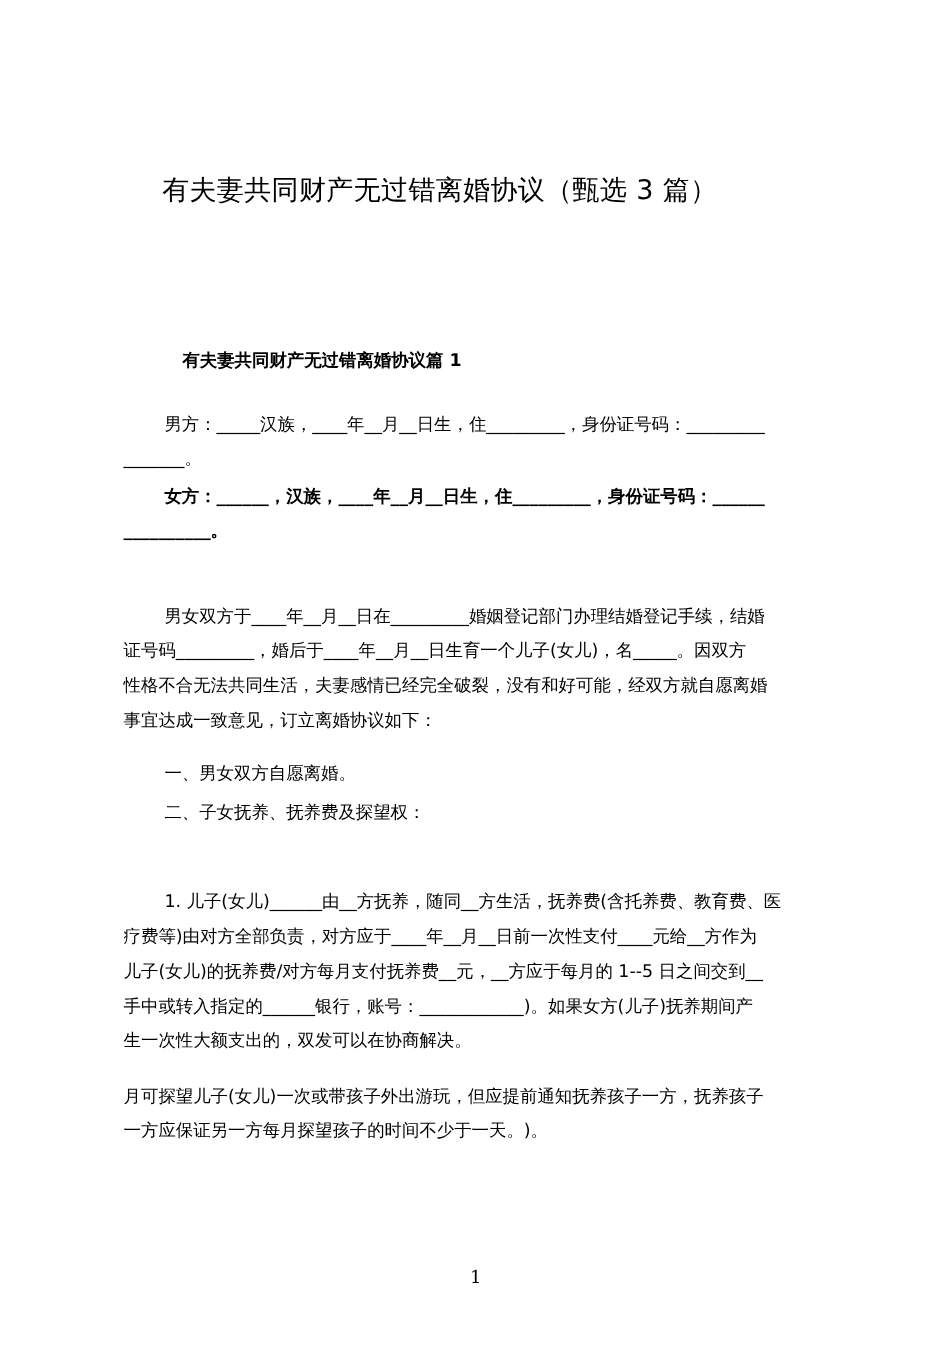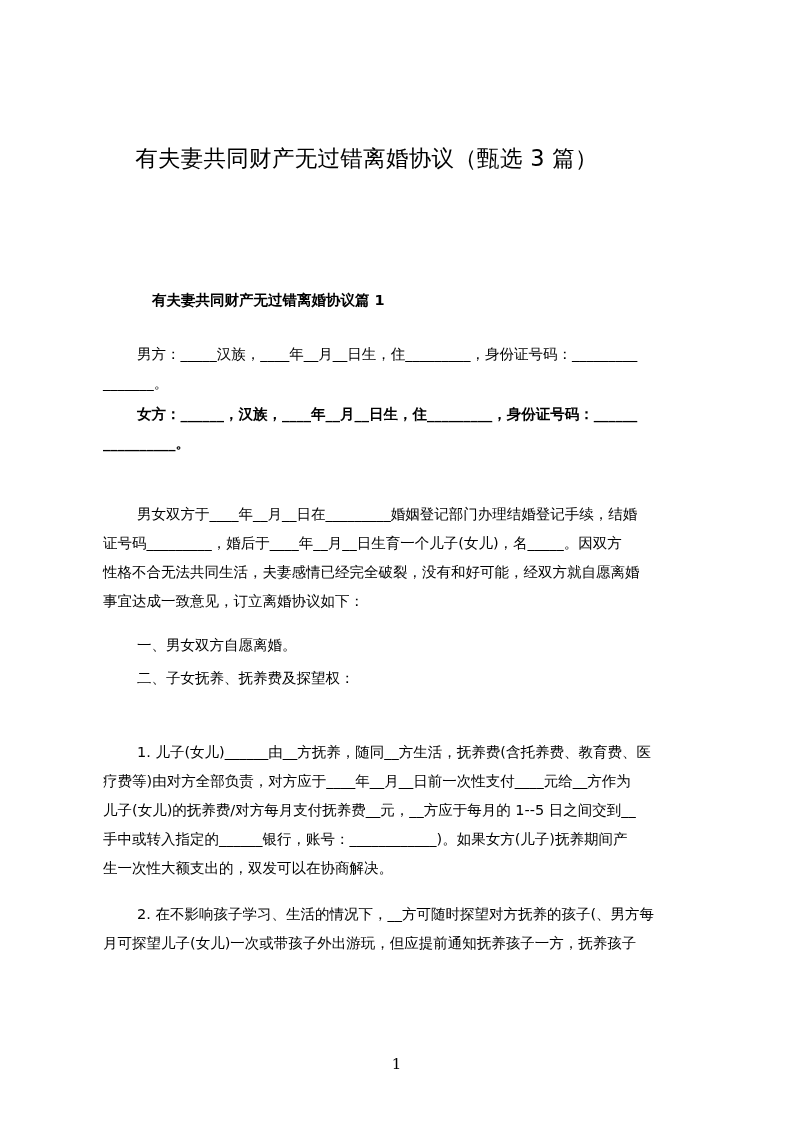--- a/index.html
+++ b/index.html
@@ -49,18 +49,18 @@
 
   <div class="para" style="top:738px;">
     <span class="line indent">1. 儿子(女儿)______由__方抚养，随同__方生活，抚养费(含托养费、教育费、医</span>
     <span class="line">疗费等)由对方全部负责，对方应于____年__月__日前一次性支付____元给__方作为</span>
     <span class="line">儿子(女儿)的抚养费/对方每月支付抚养费__元，__方应于每月的 1--5 日之间交到__</span>
     <span class="line">手中或转入指定的______银行，账号：____________)。如果女方(儿子)抚养期间产</span>
     <span class="line">生一次性大额支出的，双发可以在协商解决。</span>
   </div>
 
   <div class="para" style="top:900px;">
-    <span class="line indent">2. 在不影响孩子学习、生活的情况下，__方可随时探望对方抚养的孩子(、男方每</span>
     <span class="line">月可探望儿子(女儿)一次或带孩子外出游玩，但应提前通知抚养孩子一方，抚养孩子</span>
+    <span class="line">一方应保证另一方每月探望孩子的时间不少于一天。)。</span>
   </div>
 
   <div class="page-number">1</div>
 </div>
 
 </body></html>

